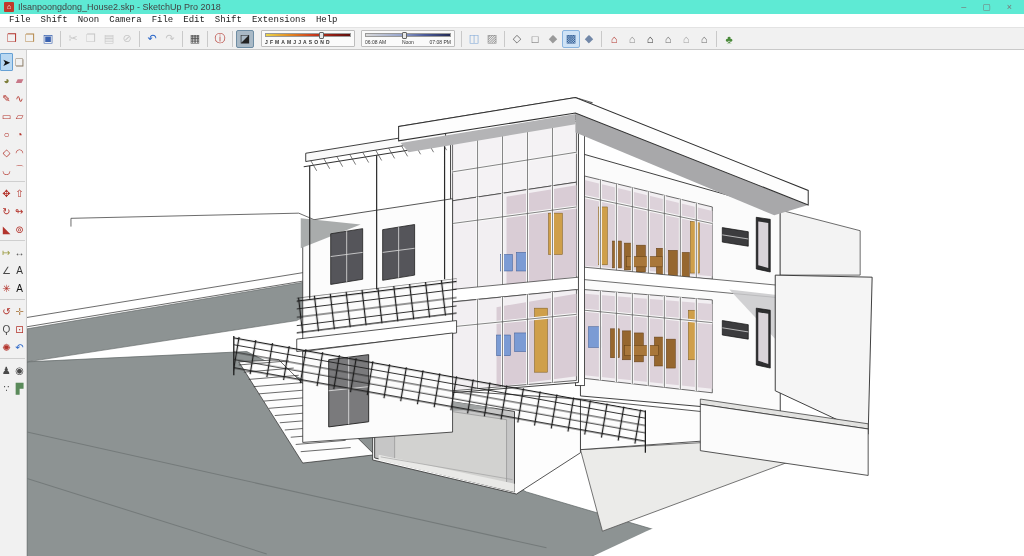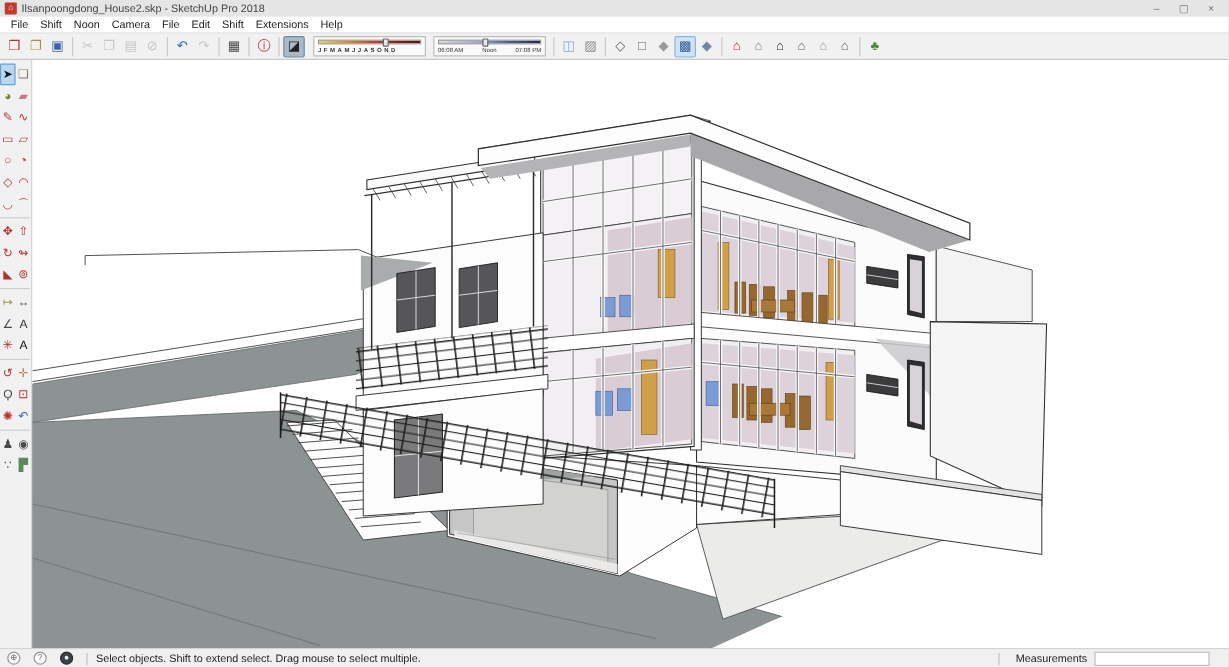--- a/index.html
+++ b/index.html
@@ -1,27 +1,27 @@
 <!DOCTYPE html>
 <html><head>
 <meta charset="utf-8">
 <style>
   html,body{margin:0;padding:0;background:#9a9a9a;}
   *{box-sizing:border-box;}
   .window{width:1024px;height:556px;background:#fff;display:flex;flex-direction:column;
     font-family:"Liberation Sans","DejaVu Sans",sans-serif;overflow:hidden;position:relative;}
   
-  .titlebar{height:14px;background:#e5e5e5;display:flex;align-items:center;padding:0 4px;flex:0 0 auto;}
+  .titlebar{height:14px;background:#5eead4;display:flex;align-items:center;padding:0 4px;flex:0 0 auto;}
   .app-logo{width:10px;height:10px;background:#c0392b;color:#fff;font-size:7px;line-height:10px;
     text-align:center;border-radius:1px;margin-right:4px;}
   .title-text{font-size:9px;color:#444;white-space:nowrap;}
   .win-controls{margin-left:auto;display:flex;gap:16px;padding-right:8px;}
   .win-btn{font-size:9px;color:#777;line-height:14px;cursor:default;}
   
-  .menubar{height:13px;background:#fff;display:flex;align-items:center;padding:0 4px;flex:0 0 auto;}
+  .menubar{height:13px;background:#fff;display:flex;align-items:center;padding:0 4px;flex:0 0 auto;font-family:Liberation Mono, monospace;}
   .menu-item{font-size:9px;color:#222;padding:0 5px;line-height:13px;}
   
   .toolbar{height:23px;background:#f1f1f1;border-top:1px solid #e3e3e3;border-bottom:1px solid #c9c9c9;
     display:flex;align-items:center;padding:0 3px;flex:0 0 auto;}
   .trun{display:flex;align-items:center;}
   .ticon{width:18px;height:18px;display:flex;align-items:center;justify-content:center;
     font-size:11px;border:1px solid transparent;border-radius:2px;flex:0 0 auto;}
   .ticon.active{background:#cfe3f6;border-color:#8ab4de;}
   .ticon.disabled{opacity:.4;}
   .tsep{width:1px;height:16px;background:#c9c9c9;margin:0 3px;flex:0 0 auto;}
@@ -358,29 +358,14 @@
         <g>
           <polygon points="374,90 549,62 549,72 382,99" fill="#b4b4b6"></polygon>
           <polygon points="549,61 782,150 748,160 549,80" fill="#a8a8aa"></polygon>
           <polygon points="372,74 549,46 566,51 390,80" fill="#efefef" stroke="#2f2f2f" stroke-width="0.7"></polygon>
           <polygon points="372,74 549,46 782,136 782,150 549,61 372,88" fill="#fdfdfd" stroke="#2f2f2f" stroke-width="1"></polygon>
         </g>
       </svg>
     </div>
   </div>
 
-  <div class="statusbar">
-    <span class="srun" style="display:flex">
-
-    <span class="sicon">⊕</span>
-        <span class="sicon">?</span>
-        <span class="sicon filled">●</span>
-      </span>
-    <div class="sdiv"></div>
-    <span class="hint">Select objects. Shift to extend select. Drag mouse to select multiple.</span>
-    <div class="meas-wrap">
-      <div class="sdiv"></div>
-      <span class="meas-label">Measurements</span>
-      <input class="meas-input" value="" style="">
-    </div>
-  </div>
 
 </div>
 
 </body></html>

